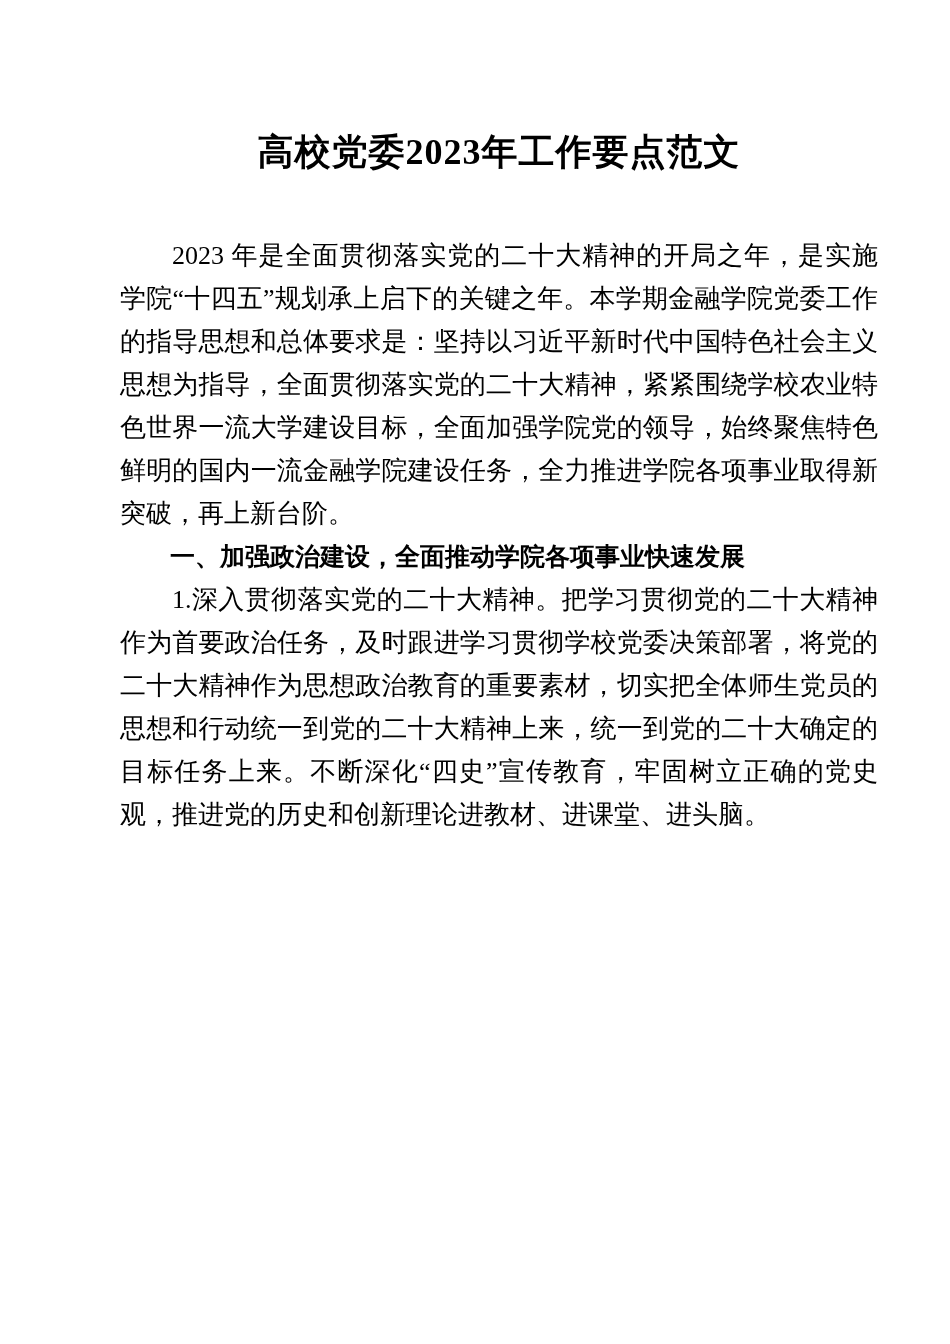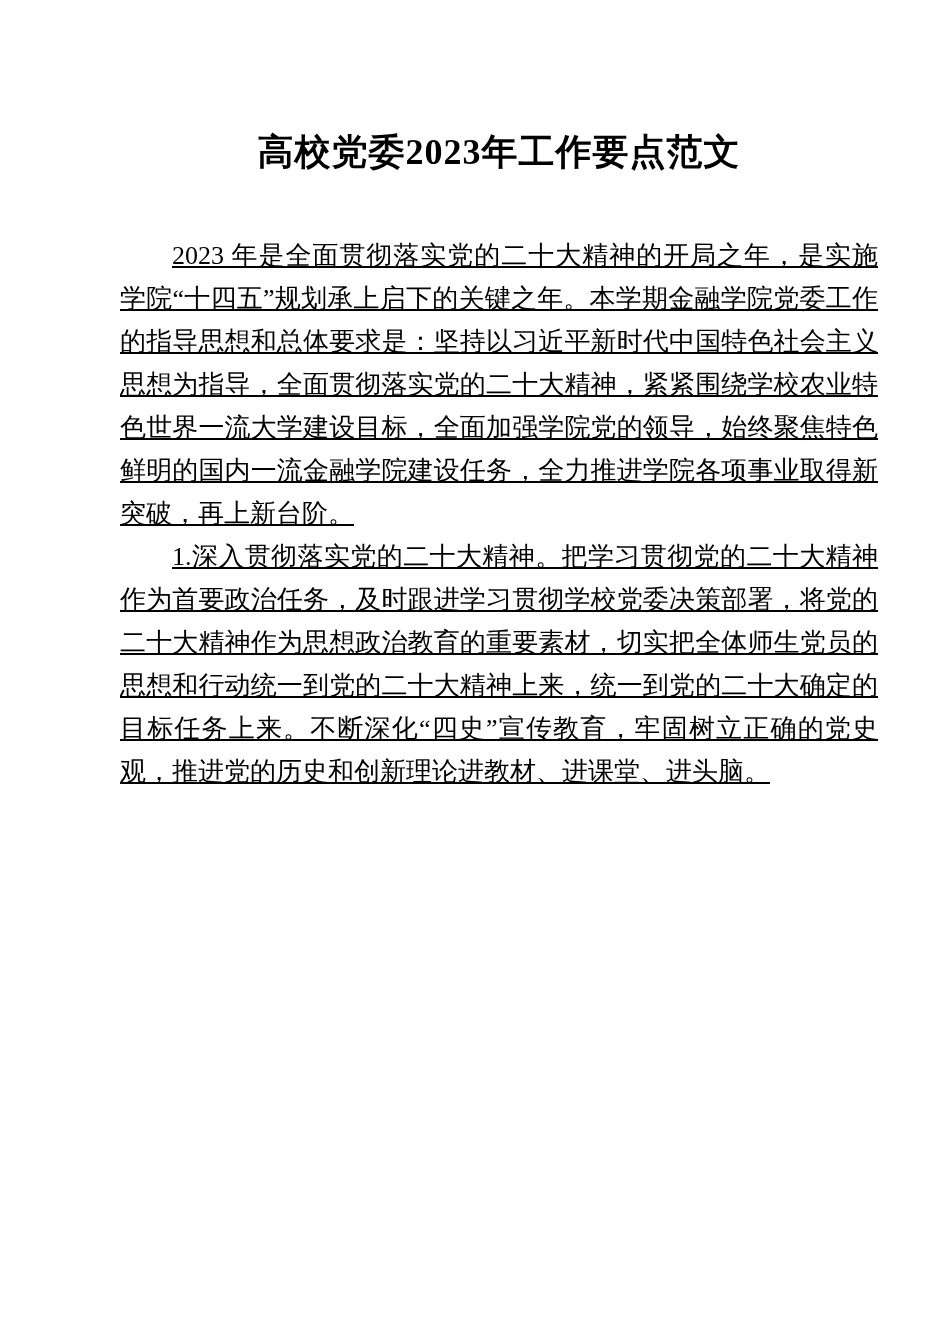--- a/index.html
+++ b/index.html
@@ -29,36 +29,36 @@
     letter-spacing: 1px;
   }
   .para {
     margin: 0;
     font-size: 26px;
     line-height: 43px;
     text-align: justify;
     text-justify: inter-ideograph;
     text-indent: 2em;
     word-break: break-all;
-    text-decoration: underline;
   }
   .para.body {
     font-family: "Liberation Serif", "DejaVu Serif", serif;
     font-weight: normal;
   }
   .para.heading {
     font-family: "Liberation Sans", "DejaVu Sans", sans-serif;
     font-weight: bold;
     font-size: 25px;
   }
 </style>
 </head>
 <body>
 
 <div class="page">
   <h1 class="doc-title">高校党委2023年工作要点范文</h1>
 
   <p class="para body">2023 年是全面贯彻落实党的二十大精神的开局之年，是实施学院“十四五”规划承上启下的关键之年。本学期金融学院党委工作的指导思想和总体要求是：坚持以习近平新时代中国特色社会主义思想为指导，全面贯彻落实党的二十大精神，紧紧围绕学校农业特色世界一流大学建设目标，全面加强学院党的领导，始终聚焦特色鲜明的国内一流金融学院建设任务，全力推进学院各项事业取得新突破，再上新台阶。</p>
 
+  <p class="para heading">一、加强政治建设，全面推动学院各项事业快速发展</p>
 
   <p class="para body">1.深入贯彻落实党的二十大精神。把学习贯彻党的二十大精神作为首要政治任务，及时跟进学习贯彻学校党委决策部署，将党的二十大精神作为思想政治教育的重要素材，切实把全体师生党员的思想和行动统一到党的二十大精神上来，统一到党的二十大确定的目标任务上来。不断深化“四史”宣传教育，牢固树立正确的党史观，推进党的历史和创新理论进教材、进课堂、进头脑。</p>
 
 </div>
 
 </body></html>

